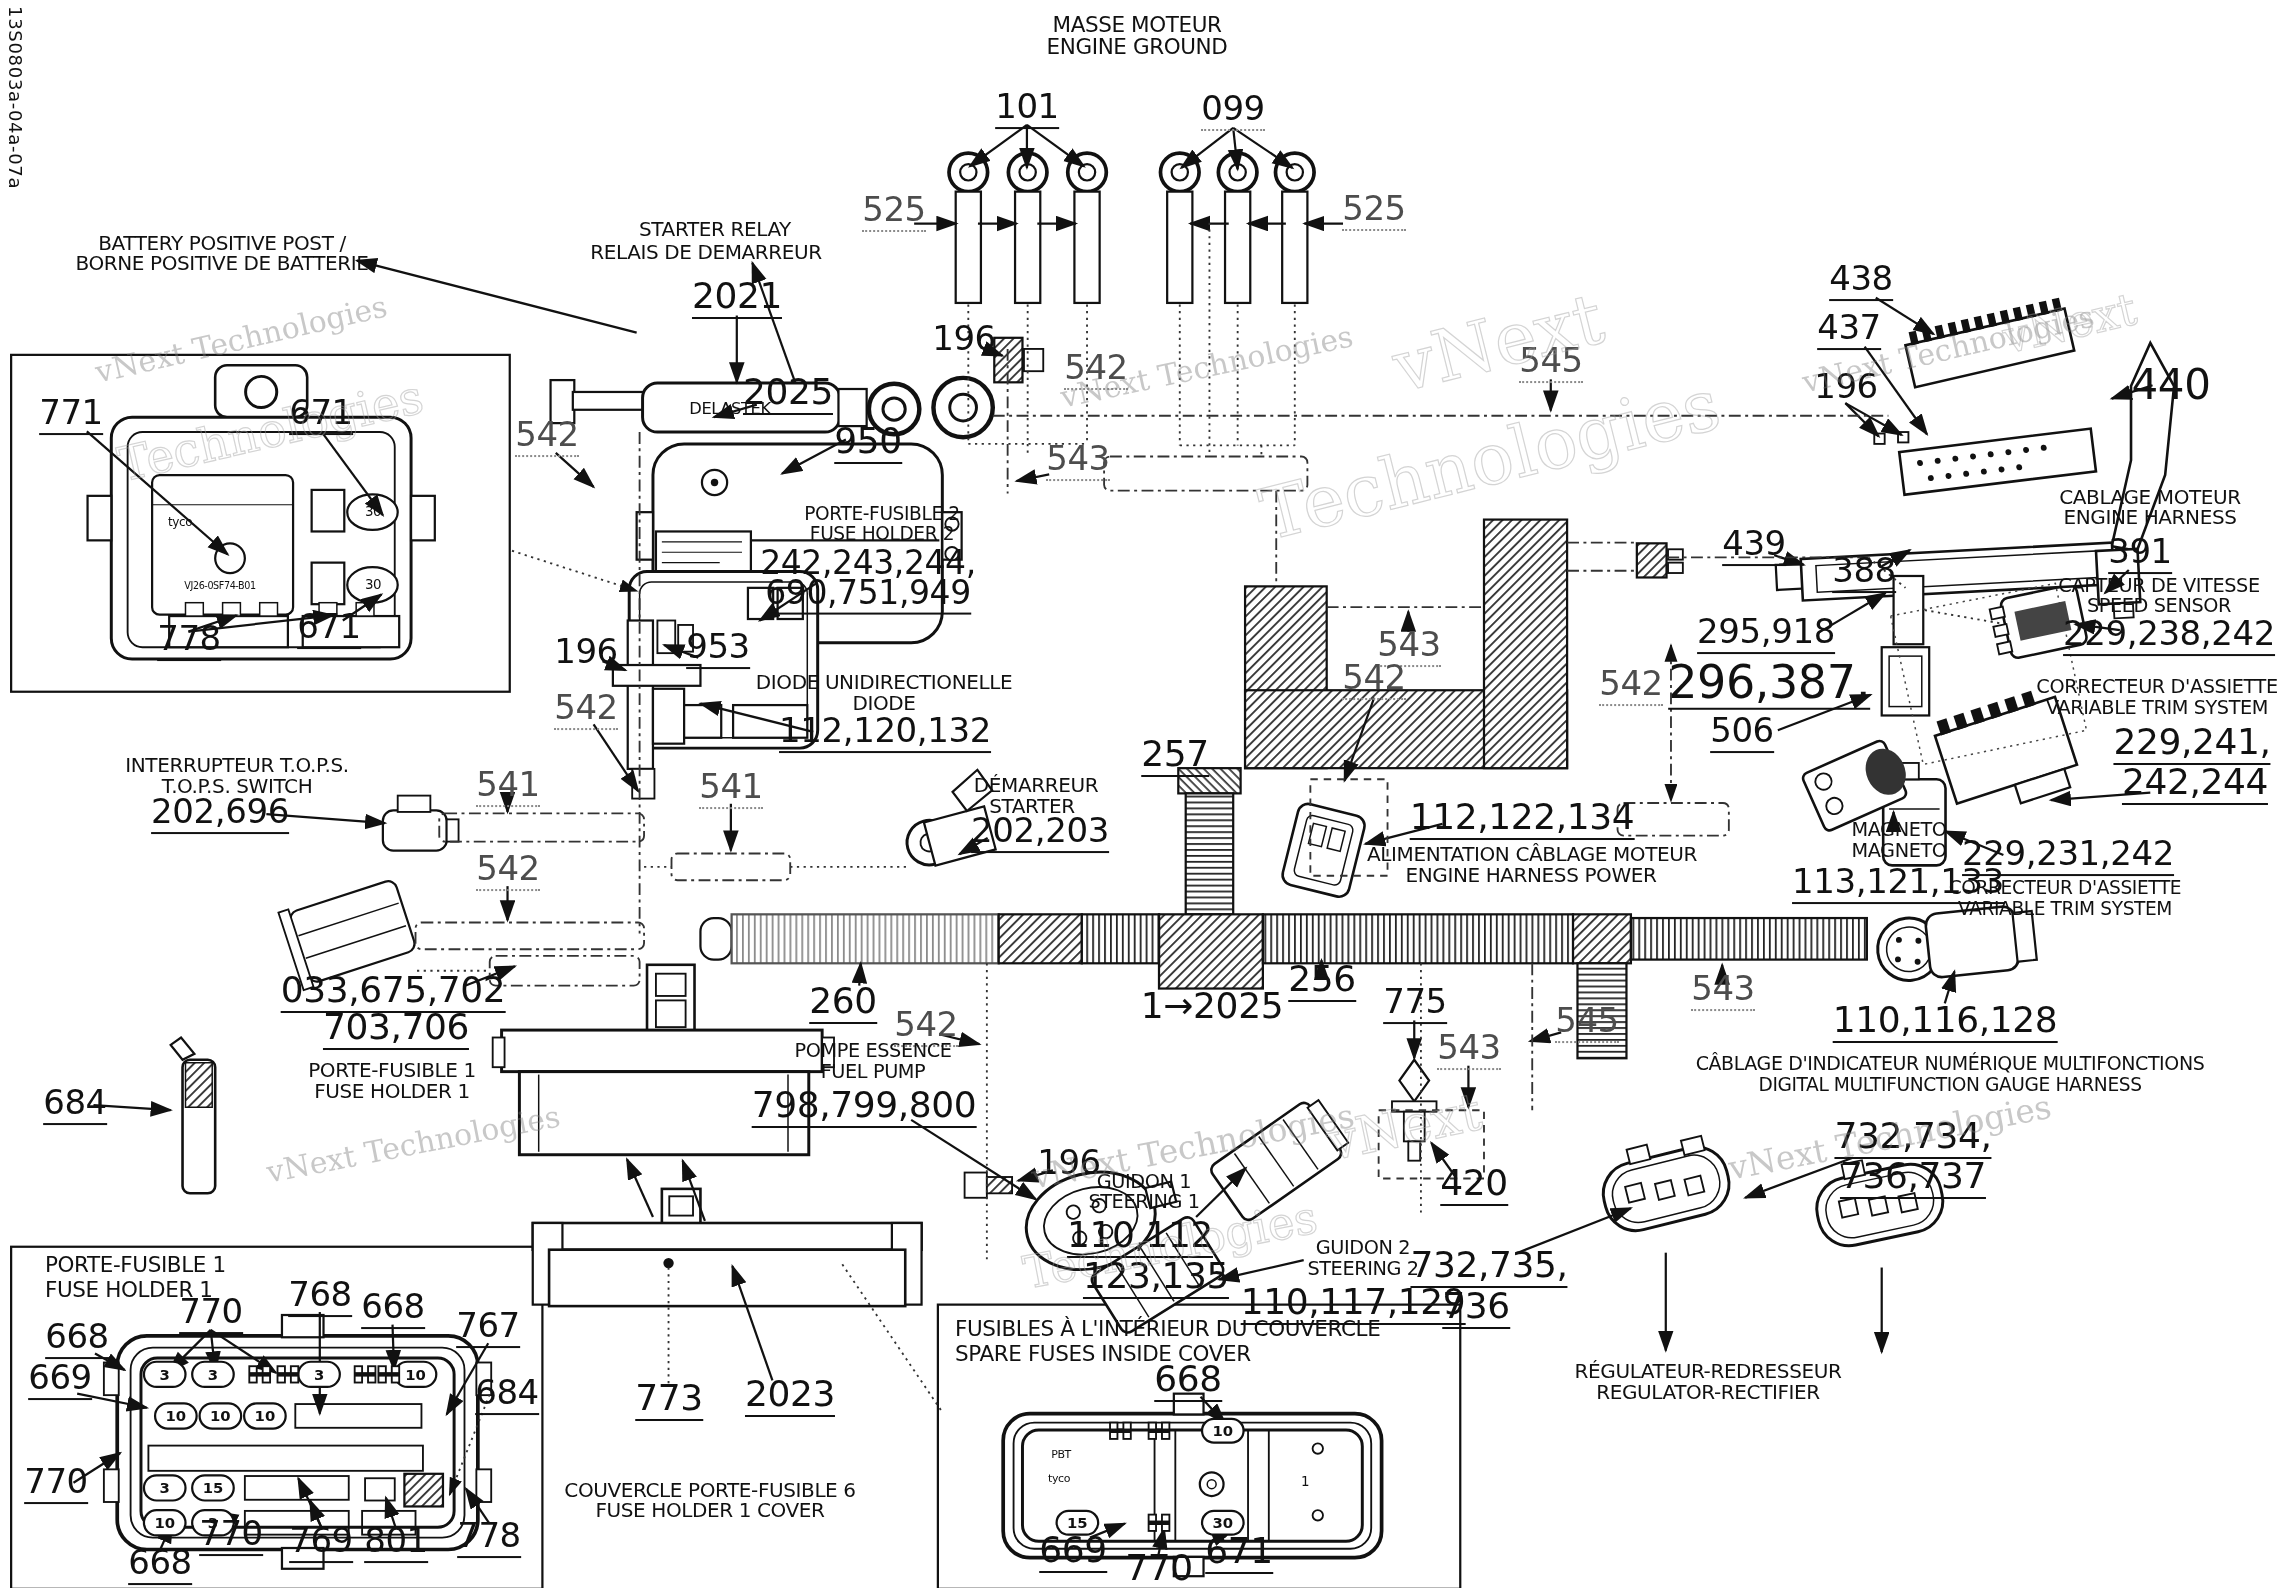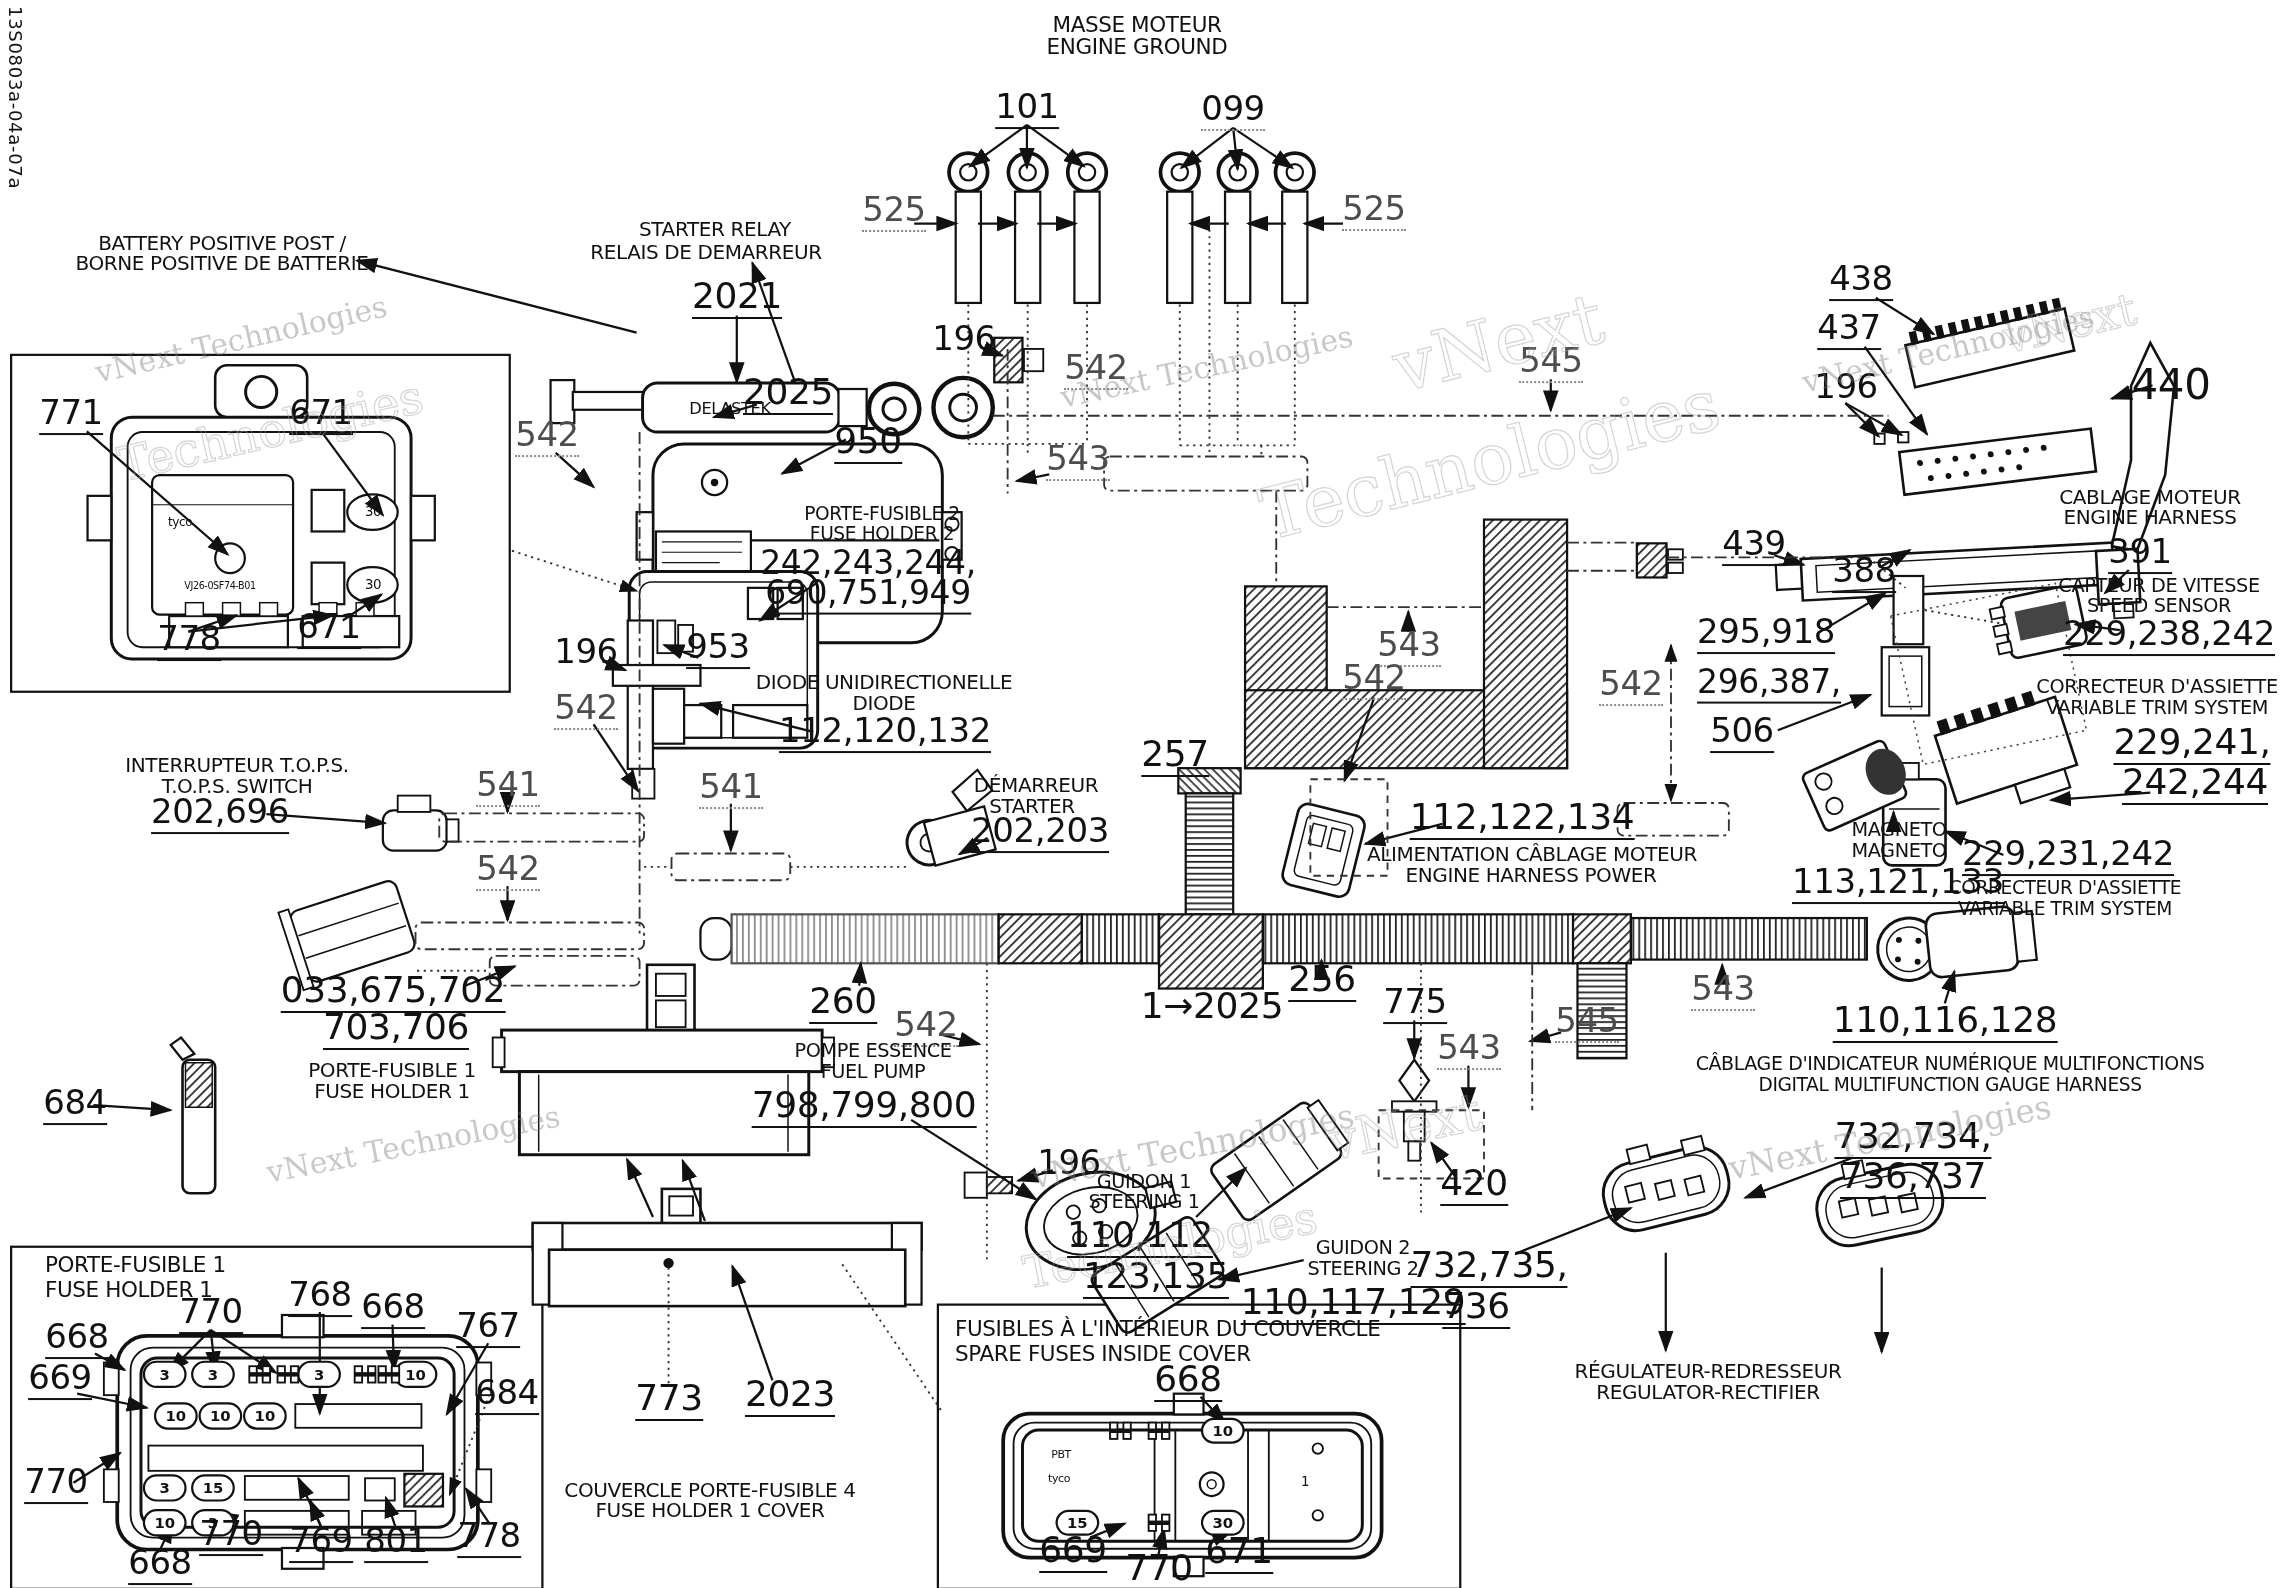--- a/index.html
+++ b/index.html
@@ -700,21 +700,21 @@
       <div class="lbl" style="left: 2171px; top: 385px; font-size: 42px;">440</div>
       <div class="lbl" style="left: 2150px; top: 497px; font-size: 20px;">CABLAGE MOTEUR</div>
       <div class="lbl" style="left: 2150px; top: 517px; font-size: 20px;">ENGINE HARNESS</div>
       <div class="lbl us" style="left: 2140px; top: 554px; font-size: 34px;">391</div>
       <div class="lbl us" style="left: 1754px; top: 546px; font-size: 34px;">439</div>
       <div class="lbl us" style="left: 1864px; top: 573px; font-size: 34px;">388</div>
       <div class="lbl" style="left: 2159px; top: 586px; font-size: 19.3px;">CAPTEUR DE VITESSE</div>
       <div class="lbl" style="left: 2159px; top: 606px; font-size: 19.3px;">SPEED SENSOR</div>
       <div class="lbl us" style="left: 2169px; top: 636px; font-size: 34px;">229,238,242</div>
       <div class="lbl us" style="left: 1766px; top: 634px; font-size: 34px;">295,918</div>
-      <div class="lbl us" style="left: 1769px; top: 684px; font-size: 33px;">296,387,</div>
+      <div class="lbl us" style="left: 1769px; top: 684px; font-size: 46px;">296,387,</div>
       <div class="lbl us" style="left: 1742px; top: 733px; font-size: 34px;">506</div>
       <div class="lbl ud grey" style="left: 1631px; top: 686px; font-size: 34px;">542</div>
       <div class="lbl ud grey" style="left: 1409px; top: 647px; font-size: 34px;">543</div>
       <div class="lbl ud grey" style="left: 1374px; top: 680px; font-size: 34px;">542</div>
       <div class="lbl ud grey" style="left: 1078px; top: 461px; font-size: 34px;">543</div>
       <div class="lbl" style="left: 586px; top: 652px; font-size: 34px;">196</div>
       <div class="lbl us" style="left: 718px; top: 649px; font-size: 34px;">953</div>
       <div class="lbl" style="left: 884px; top: 682px; font-size: 20px;">DIODE UNIDIRECTIONELLE</div>
       <div class="lbl" style="left: 884px; top: 703px; font-size: 20px;">DIODE</div>
       <div class="lbl us" style="left: 885px; top: 733px; font-size: 34px;">112,120,132</div>
@@ -771,21 +771,21 @@
       <div class="lbl" style="left: 1363px; top: 1248px; font-size: 19.3px;">GUIDON 2</div>
       <div class="lbl" style="left: 1363px; top: 1269px; font-size: 19.3px;">STEERING 2</div>
       <div class="lbl us" style="left: 1353px; top: 1304px; font-size: 36px;">110,117,129</div>
       <div class="lbl us" style="left: 1489px; top: 1267px; font-size: 36px;">732,735,</div>
       <div class="lbl us" style="left: 1476px; top: 1308px; font-size: 36px;">736</div>
       <div class="lbl" style="left: 1708px; top: 1371px; font-size: 20px;">RÉGULATEUR-REDRESSEUR</div>
       <div class="lbl" style="left: 1708px; top: 1392px; font-size: 20px;">REGULATOR-RECTIFIER</div>
       <div class="lbl" style="left: 1069px; top: 1163px; font-size: 34px;">196</div>
       <div class="lbl us" style="left: 669px; top: 1400px; font-size: 36px;">773</div>
       <div class="lbl us" style="left: 790px; top: 1396px; font-size: 36px;">2023</div>
-      <div class="lbl" style="left: 710px; top: 1490px; font-size: 20px;">COUVERCLE PORTE-FUSIBLE 4</div>
+      <div class="lbl" style="left: 710px; top: 1490px; font-size: 20px;">COUVERCLE PORTE-FUSIBLE 6</div>
       <div class="lbl" style="left: 710px; top: 1510px; font-size: 20px;">FUSE HOLDER 1 COVER</div>
       <div class="lbl left" style="left: 955px; top: 1329px; font-size: 21.5px;">FUSIBLES À L'INTÉRIEUR DU COUVERCLE</div>
       <div class="lbl left" style="left: 955px; top: 1354px; font-size: 21.5px;">SPARE FUSES INSIDE COVER</div>
       <div class="lbl us" style="left: 1188px; top: 1381px; font-size: 36px;">668</div>
       <div class="lbl us" style="left: 1073px; top: 1552px; font-size: 36px;">669</div>
       <div class="lbl us" style="left: 1159px; top: 1570px; font-size: 36px;">770</div>
       <div class="lbl us" style="left: 1239px; top: 1553px; font-size: 36px;">671</div>
       <div class="lbl left" style="left: 45px; top: 1265px; font-size: 21.5px;">PORTE-FUSIBLE 1</div>
       <div class="lbl left" style="left: 45px; top: 1290px; font-size: 21.5px;">FUSE HOLDER 1</div>
       <div class="lbl us" style="left: 320px; top: 1297px; font-size: 34px;">768</div>

